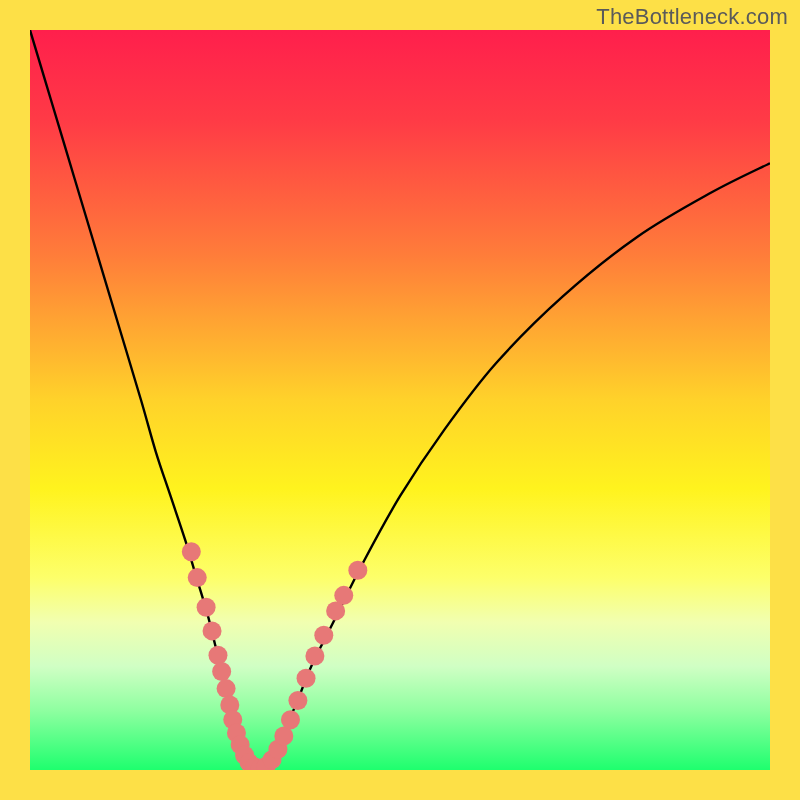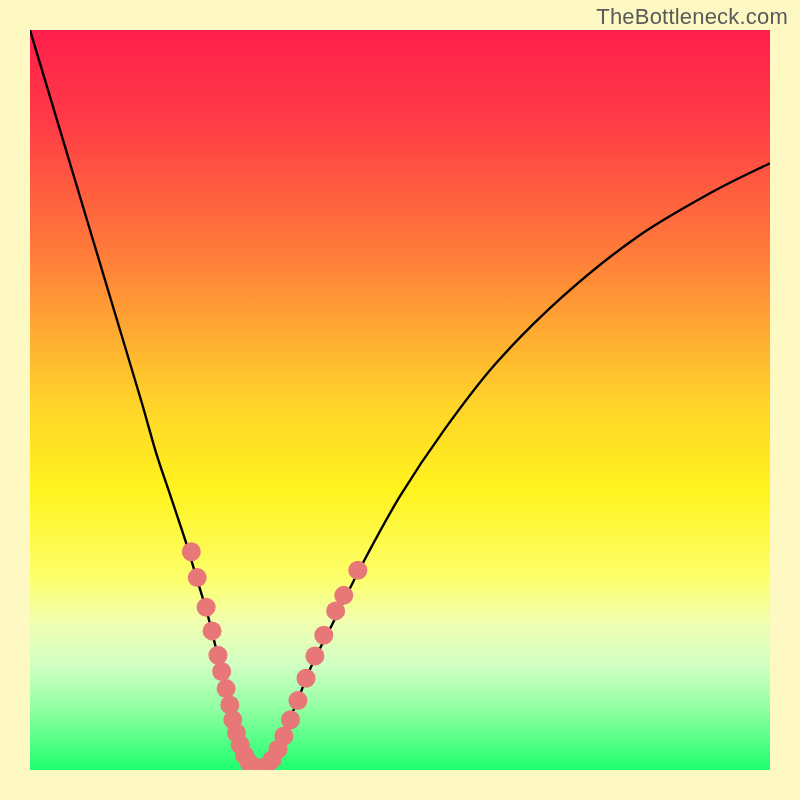--- a/index.html
+++ b/index.html
@@ -7,21 +7,21 @@
     padding: 0;
     width: 800px;
     height: 800px;
     overflow: hidden;
     background: #000;
     font-family: Arial, Helvetica, sans-serif;
   }
   .frame {
     position: absolute;
     inset: 0;
-    background: #fef9c3;
+    background: #fde047;
   }
   .plot-area {
     position: absolute;
     top: 30px;
     left: 30px;
     width: 740px;
     height: 740px;
     overflow: hidden;
   }
   .gradient-bg {

